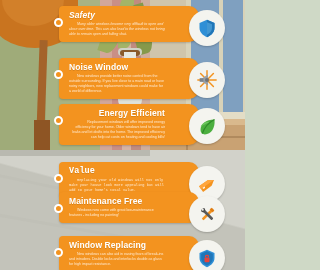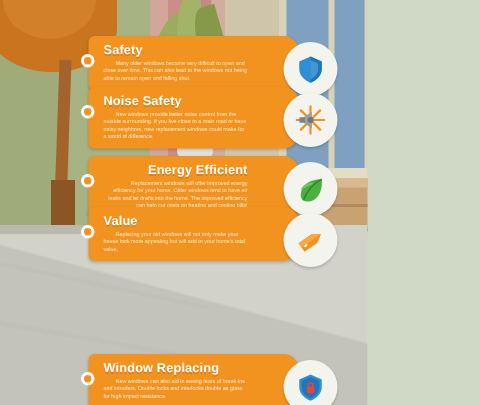--- a/index.html
+++ b/index.html
@@ -79,24 +79,24 @@
     box-sizing:border-box;
   }
   .icon-circle{
     position:absolute;right:-26px;top:4px;width:36px;height:36px;
     background:#f4f4ef;border-radius:50%;
     box-shadow:0 1px 2px rgba(0,0,0,.2);
     display:flex;align-items:center;justify-content:center;
   }
   .icon-circle svg{display:block;}
 
-  .c1{top:24px;}
+  .c1{top:6px;font-style:italic;}
   .c2{top:58px;}
   .c3{top:104px;text-align:right;}
-  .c4{top:138px;}
+  .c4{top:162px;font-family:Liberation Mono, monospace;}
   .c5{top:192px;}
   .c6{top:236px;}
   .c5 .card-body,.c6 .card-body{color:#ffe9cf;}
 </style>
 </head>
 <body>
 
 <div id="stage">
 
   <div class="bg">
@@ -147,21 +147,21 @@
       <svg width="20" height="20" viewBox="0 0 24 24" aria-hidden="true">
         <path d="M12 2 L21 6 V12 C21 17 17 21 12 23 C7 21 3 17 3 12 V6 Z" fill="#2f8fd6"></path>
         <path d="M12 2 L21 6 V12 C21 17 17 21 12 23 Z" fill="#2076b8"></path>
         <path d="M12 5 L18 7.6 V12 C18 15.6 15.3 18.6 12 20.2 Z" fill="#5fb3e8" opacity=".55"></path>
       </svg>
     </div>
   </div>
 
   <div class="card c2">
     <div class="bullet"></div>
-    <div class="card-title">Noise Safety</div>
+    <div class="card-title">Noise Window</div>
     <div class="card-body">New windows provide better noise control from the outside surrounding. If you live close to a main road or have noisy neighbors, new replacement windows could make for a world of difference.</div>
     <div class="icon-circle">
       <svg width="22" height="22" viewBox="0 0 24 24" aria-hidden="true">
         <g stroke="#f3931f" stroke-width="1.6" stroke-linecap="round">
           <line x1="12" y1="12" x2="12" y2="2"></line>
             <line x1="12" y1="12" x2="19" y2="5"></line>
           <line x1="12" y1="12" x2="22" y2="12"></line>
             <line x1="12" y1="12" x2="19" y2="19"></line>
           <line x1="12" y1="12" x2="12" y2="22"></line>
             <line x1="12" y1="12" x2="5" y2="19"></line>
@@ -196,20 +196,38 @@
       <svg width="21" height="21" viewBox="0 0 24 24" aria-hidden="true">
         <g transform="rotate(-35 12 12)">
           <path d="M3 8 H15 L21 12 L15 16 H3 Z" fill="#f3931f"></path>
           <circle cx="6.5" cy="12" r="1.6" fill="#ffffff"></circle>
           <path d="M3 8 H15 L21 12 H3 Z" fill="#ffa63d"></path>
         </g>
       </svg>
     </div>
   </div>
 
+  <div class="card c5">
+    <div class="bullet"></div>
+    <div class="card-title">Maintenance Free</div>
+    <div class="card-body">Windows now come with great low-maintenance features - including no painting!</div>
+    <div class="icon-circle">
+      <svg width="21" height="21" viewBox="0 0 24 24" aria-hidden="true">
+        <g transform="rotate(45 12 12)">
+          <rect x="10.6" y="4" width="3" height="16" rx="1" fill="#f3931f"></rect>
+          <path d="M10 3 H14 L14.6 6 H9.4 Z" fill="#e07d12"></path>
+        </g>
+        <g transform="rotate(-45 12 12)">
+          <rect x="10.6" y="5" width="3" height="15" rx="1" fill="#5a5a5a"></rect>
+          <path d="M9.4 5 C9.4 2.6 14.6 2.6 14.6 5 L13.6 7 H10.4 Z" fill="#4a4a4a"></path>
+          <circle cx="12" cy="4.4" r="1.1" fill="#f4f4ef"></circle>
+        </g>
+      </svg>
+    </div>
+  </div>
 
   <div class="card c6">
     <div class="bullet"></div>
     <div class="card-title">Window Replacing</div>
     <div class="card-body">New windows can also aid in easing fears of break-ins and intruders. Double locks and interlocks double as glass for high impact resistance.</div>
     <div class="icon-circle">
       <svg width="20" height="20" viewBox="0 0 24 24" aria-hidden="true">
         <path d="M12 2 L21 6 V12 C21 17 17 21 12 23 C7 21 3 17 3 12 V6 Z" fill="#2f8fd6"></path>
         <path d="M12 4 L19 7 V12 C19 16 16 19.3 12 21 C8 19.3 5 16 5 12 V7 Z" fill="#2076b8"></path>
         <rect x="9" y="11.5" width="6" height="5.5" rx="1" fill="#e8443a"></rect>

